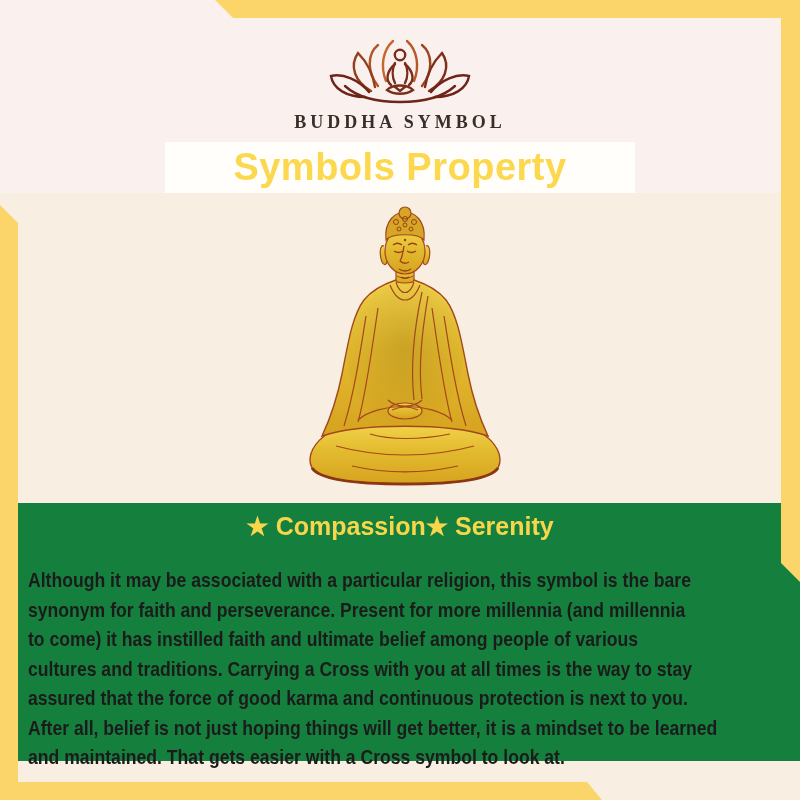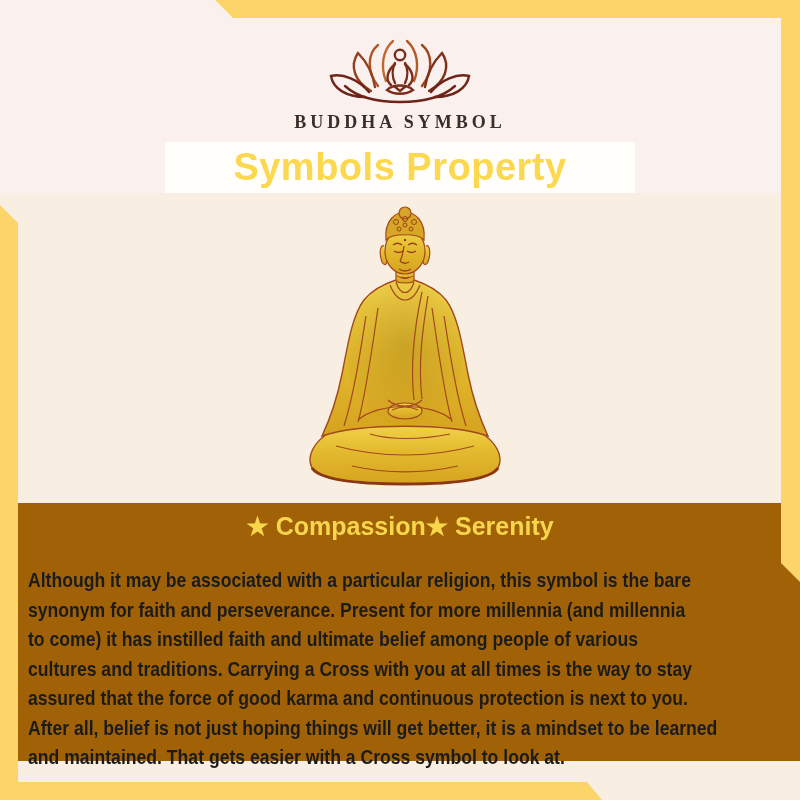--- a/index.html
+++ b/index.html
@@ -28,21 +28,21 @@
   }
   
   .buddha-wrap{position:absolute;left:300px;top:204px;width:210px;height:282px;z-index:10;}
   
   .ribbon{position:absolute;left:18px;top:451px;width:246px;height:37px;z-index:50;}
   .ribbon .ribbon-label{
     position:absolute;left:22px;top:0;height:37px;line-height:37px;
     color:#ffffff;font-size:25px;font-weight:bold;letter-spacing:0.5px;white-space:nowrap;
   }
   
-  .panel{position:absolute;left:16px;top:503px;width:784px;height:258px;background:#a16207;z-index:20;}
+  .panel{position:absolute;left:16px;top:503px;width:784px;height:258px;background:#15803d;z-index:20;}
   .panel .props-heading{
     position:absolute;left:0;top:9px;width:768px;text-align:center;
     font-size:25px;font-weight:bold;color:#f8d64c;white-space:nowrap;
   }
   .panel .para{
     position:absolute;left:12px;top:62px;width:880px;
     transform:scaleX(0.838);transform-origin:0 0;
     color:#1b1b1b;font-size:21px;font-weight:bold;
   }
   .panel .para .pline{height:29.5px;line-height:29.5px;white-space:nowrap;}

